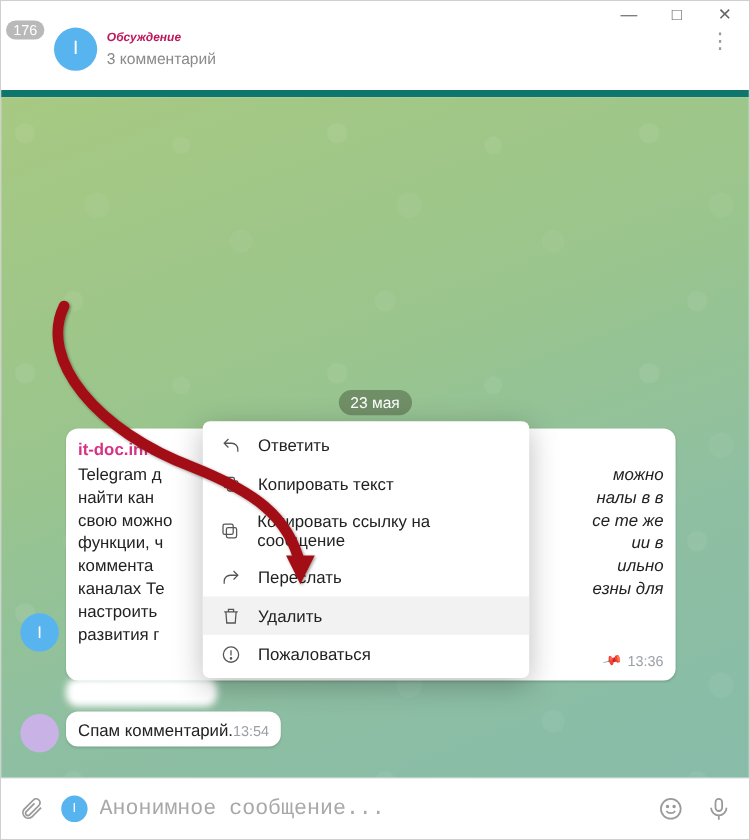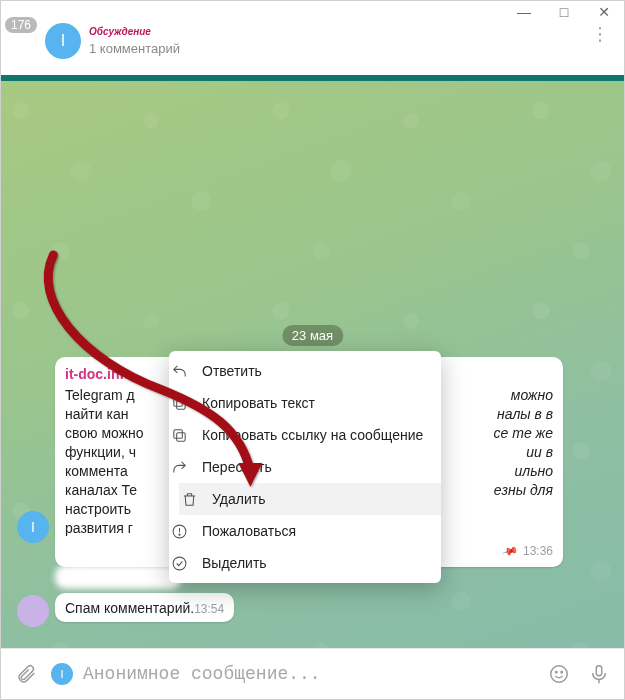--- a/index.html
+++ b/index.html
@@ -191,26 +191,26 @@
     background: #fff;
     border-radius: 6px;
     box-shadow: 0 6px 24px rgba(0,0,0,0.25);
     padding: 4px 0;
     z-index: 5;
   }
   .menu-item {
     display: flex;
     align-items: center;
     gap: 14px;
-    padding: 7px 1px;
+    padding: 7px 14px;
     font-size: 14px;
     color: #222;
     cursor: pointer;
   }
-  .menu-item.hover { background: #f2f2f2; margin-left: 10px; }
+  .menu-item.hover { background: #f2f2f2; }
   .menu-item .mi-icon {
     width: 18px; height: 18px;
     display: flex; align-items: center; justify-content: center;
     color: #555;
   }
   .menu-item svg { width: 17px; height: 17px; stroke: #555; fill: none; stroke-width: 1.5; }
   
   .arrow-overlay {
     position: absolute;
     top: 0; left: 0;
@@ -261,21 +261,21 @@
     <div class="win-btn">✕</div>
   </div>
 
   <div class="header">
     <div class="back-chip">
       <span class="badge">176</span>
     </div>
     <div class="avatar">I</div>
     <div class="header-text">
       <div class="header-title">Обсуждение</div>
-      <div class="header-sub">1 комментарий</div>
+      <div class="header-sub">3 комментарий</div>
     </div>
     <div class="kebab">
       <span>⋮</span>
     </div>
   </div>
 
   <div class="chat">
 
     <div class="date-chip">23 мая</div>
 
@@ -367,29 +367,20 @@
       <div class="menu-item">
         <span class="mi-icon">
           <svg viewBox="0 0 24 24">
               <circle cx="12" cy="12" r="9"></circle>
               <line x1="12" y1="7" x2="12" y2="13"></line>
               <circle cx="12" cy="16.5" r="0.8" fill="#555"></circle>
             </svg>
         </span>
         <span>Пожаловаться</span>
       </div>
-      <div class="menu-item">
-        <span class="mi-icon">
-          <svg viewBox="0 0 24 24">
-              <circle cx="12" cy="12" r="9"></circle>
-              <path d="M8 12l3 3 5-6"></path>
-            </svg>
-        </span>
-        <span>Выделить</span>
-      </div>
     </div>
 
     <svg class="arrow-overlay" viewBox="0 0 625 570">
       <defs>
         <filter id="ds" x="-20%" y="-20%" width="140%" height="140%">
           <feDropShadow dx="1" dy="1" stdDeviation="1.2" flood-color="#000" flood-opacity="0.4"></feDropShadow>
         </filter>
       </defs>
       <path d="M 52 175
                C 30 220, 80 280, 160 310

